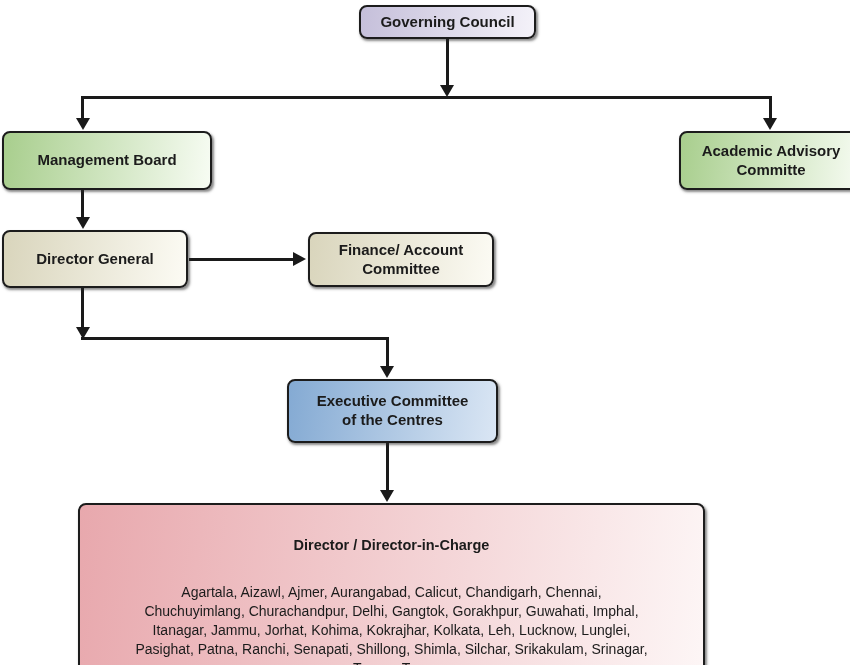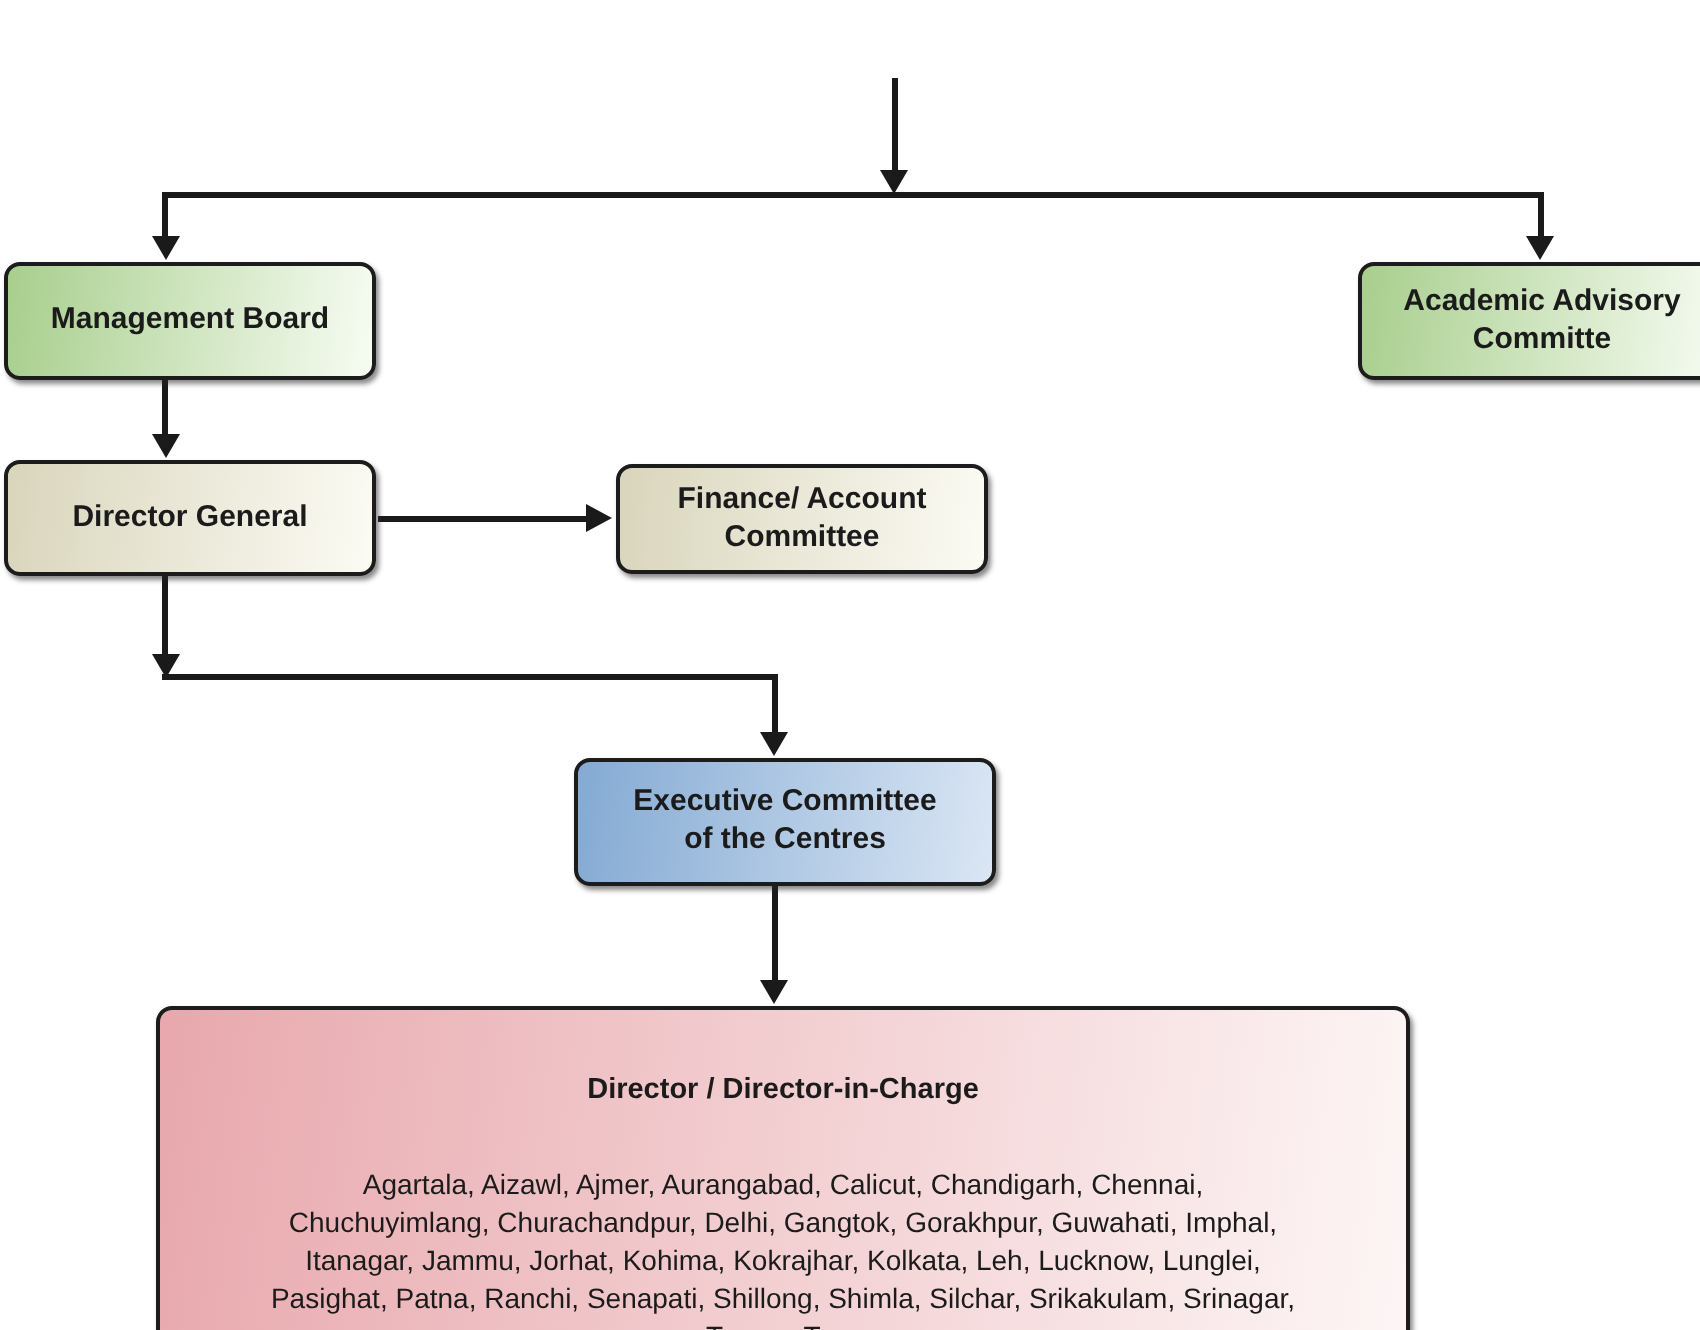--- a/index.html
+++ b/index.html
@@ -19,21 +19,21 @@
     align-items:center;
     justify-content:center;
     text-align:center;
     color:#1b1b1b;
     font-weight:bold;
     white-space:pre-line;
     box-shadow:1.5px 2px 2.5px rgba(40,40,40,0.55);
     line-height:1.25;
   }
   .node-governing   {left:359px;top:5px;  width:177px;height:34px;font-size:15px;}
-  .node-management  {left:2px;  top:131px;width:186px;height:59px;font-size:15px;}
+  .node-management  {left:2px;  top:131px;width:210px;height:59px;font-size:15px;}
   .node-academic    {left:665px;top:131px;width:184px;height:59px;font-size:15px;}
   .node-director-general{left:2px;top:230px;width:186px;height:58px;font-size:15px;}
   .node-finance     {left:308px;top:232px;width:186px;height:55px;font-size:15px;}
   .node-executive   {left:287px;top:379px;width:211px;height:64px;font-size:15px;}
   .node-directors{
     left:78px;top:503px;width:627px;height:188px;
     display:block;font-weight:normal;padding-top:11px;
   }
   .directors-title{
     font-weight:bold;font-size:14.5px;text-align:center;
@@ -86,20 +86,21 @@
 
   <div class="vline" style="left:81px;top:288px;height:40px;"></div>
   <div class="arrow-down" style="left:76px;top:327px;"></div>
   <div class="hline" style="left:81px;top:337px;width:308px;"></div>
   <div class="vline" style="left:386px;top:337px;height:30px;"></div>
   <div class="arrow-down" style="left:380px;top:366px;"></div>
 
   <div class="vline" style="left:386px;top:443px;height:48px;"></div>
   <div class="arrow-down" style="left:380px;top:490px;"></div>
 
+  <div class="node node-governing" style="background: linear-gradient(97deg, rgb(197, 191, 218) 0%, rgb(244, 242, 249) 100%);">Governing Council</div>
 
   <div class="node node-management" style="background: linear-gradient(97deg, rgb(168, 206, 141) 0%, rgb(247, 252, 243) 100%);">Management Board</div>
 
   <div class="node node-academic" style="background: linear-gradient(97deg, rgb(168, 206, 141) 0%, rgb(247, 252, 243) 100%); margin-left: 14px;">Academic Advisory
 Committe</div>
 
   <div class="node node-director-general" style="background: linear-gradient(97deg, rgb(217, 213, 188) 0%, rgb(252, 251, 244) 100%);">Director General</div>
 
   <div class="node node-finance" style="background: linear-gradient(97deg, rgb(217, 213, 188) 0%, rgb(252, 251, 244) 100%);">Finance/ Account
 Committee</div>

